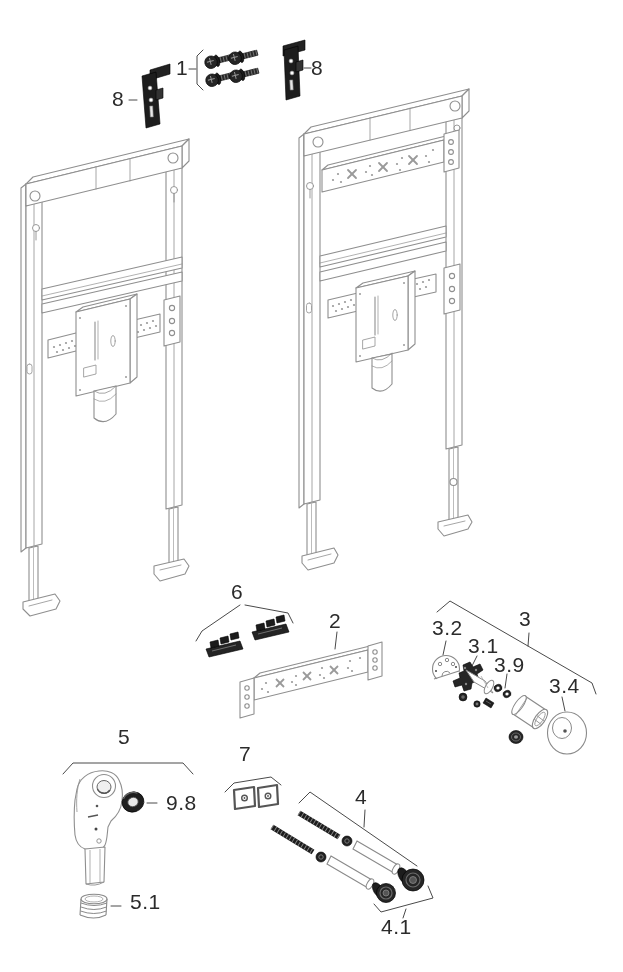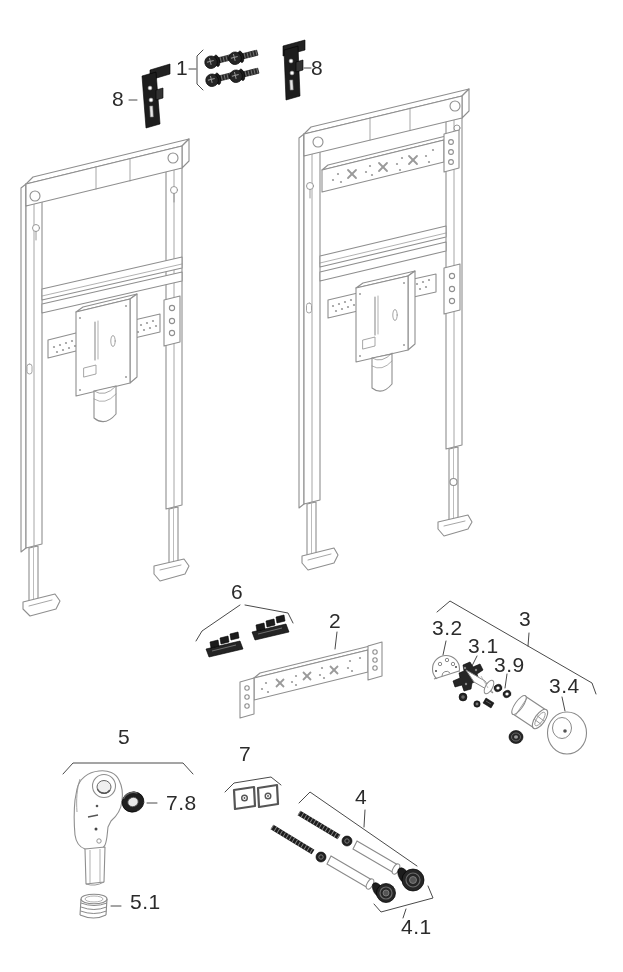--- a/index.html
+++ b/index.html
@@ -499,19 +499,19 @@
   <div class="plabel" style="left:311px;top:57px">8</div>
   <div class="plabel" style="left:112px;top:88px">8</div>
   <div class="plabel" style="left:231px;top:581px">6</div>
   <div class="plabel" style="left:329px;top:610px">2</div>
   <div class="plabel" style="left:519px;top:608px">3</div>
   <div class="plabel" style="left:432px;top:617px">3.2</div>
   <div class="plabel" style="left:468px;top:635px">3.1</div>
   <div class="plabel" style="left:494px;top:654px">3.9</div>
   <div class="plabel" style="left:549px;top:675px">3.4</div>
   <div class="plabel" style="left:118px;top:726px">5</div>
-  <div class="plabel" style="left:166px;top:792px">7.8</div>
+  <div class="plabel" style="left:166px;top:792px">9.8</div>
   <div class="plabel" style="left:130px;top:891px">5.1</div>
   <div class="plabel" style="left:239px;top:743px">7</div>
   <div class="plabel" style="left:355px;top:786px">4</div>
-  <div class="plabel" style="left:401px;top:916px">4.1</div>
+  <div class="plabel" style="left:381px;top:916px">4.1</div>
 
 </div>
 
 </body></html>

